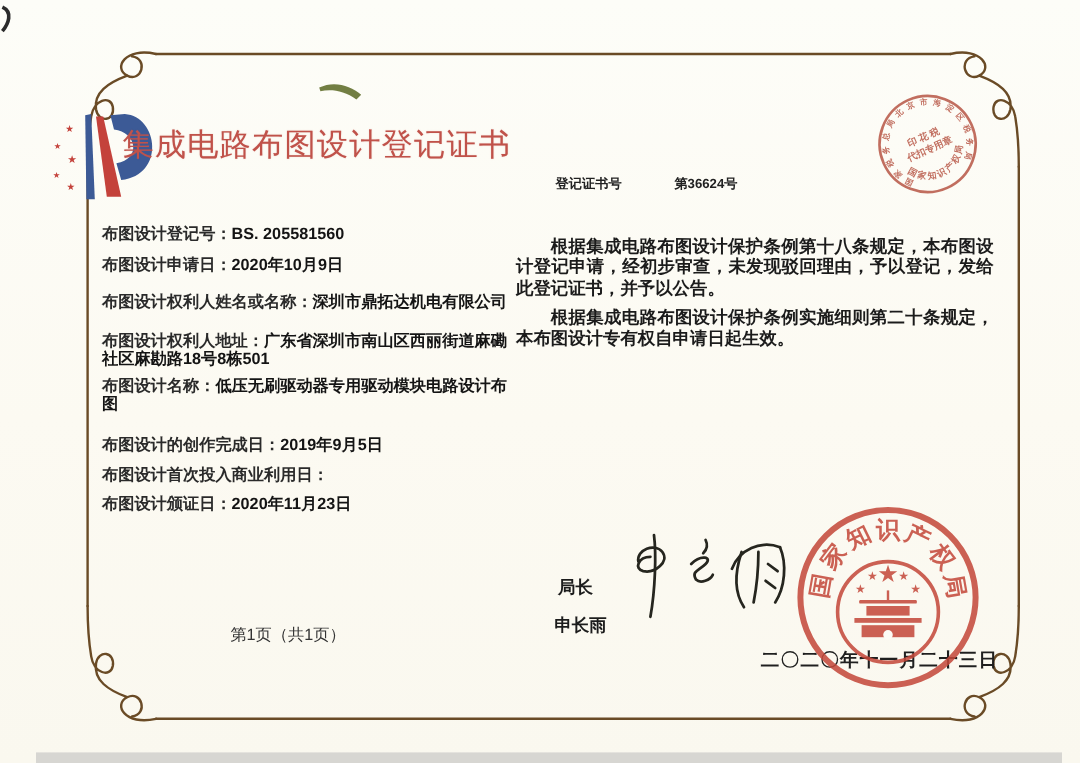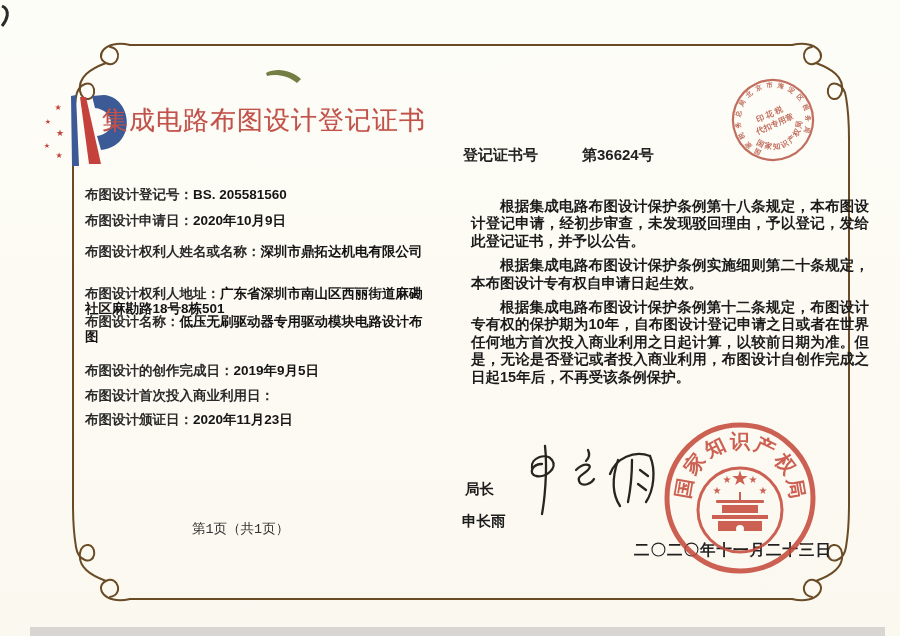--- a/index.html
+++ b/index.html
@@ -5,31 +5,31 @@
   html,body{margin:0;padding:0;}
   body{width:900px;height:636px;overflow:hidden;background:#ffffff;
        font-family:"Liberation Sans",sans-serif;}
   .page{position:absolute;left:0;top:0;width:900px;height:636px;
         background:linear-gradient(180deg,#fdfdf8 0%,#fcfaf2 55%,#faf8ef 100%);}
   svg.overlay{position:absolute;left:0;top:0;width:900px;height:636px;}
   .abs{position:absolute;}
   .title{left:102px;top:103px;font-family:"Liberation Serif",serif;
          font-weight:normal;font-size:26px;letter-spacing:1px;color:#c0524a;
          text-shadow:0 0 1px rgba(192,82,74,.35);}
-  .certno{left:463px;top:146px;font-size:15px;font-weight:700;color:#222;text-align:right;}
+  .certno{left:463px;top:146px;font-size:11px;font-weight:700;color:#222;text-align:right;}
   .certno .val{margin-left:44px;}
   .fields{left:85px;top:0;width:344px;color:#1f1f1f;}
   .frow{position:absolute;left:0;width:344px;font-size:13.5px;line-height:14.5px;}
   .flabel{font-family:"Liberation Serif",serif;font-weight:600;color:#2a2a2a;}
   .fvalue{font-weight:700;color:#141414;}
-  .paras{left:471px;top:198px;width:398px;color:#1b1b1b;}
+  .paras{left:430px;top:198px;width:398px;color:#1b1b1b;}
   .paras p{margin:0 0 7px 0;font-size:14.5px;line-height:17.4px;
            font-weight:600;text-indent:2em;text-align:justify;}
   .signer{font-size:14.5px;font-weight:700;color:#1c1c1c;}
-  .footer{left:192px;top:520px;font-size:13.5px;color:#333;font-family:Liberation Mono, monospace;}
+  .footer{left:192px;top:520px;font-size:13.5px;color:#333;}
   .scan-strip{left:30px;top:627px;width:855px;height:9px;background:#d7d6d2;
               filter:blur(.4px);}
   .seal-text{font-weight:bold;}
 </style>
 </head>
 <body>
 
 <div class="page">
 
   <svg class="overlay" viewBox="0 0 900 636">
@@ -147,41 +147,40 @@
   <div class="abs fields">
     <div class="frow" style="top:188px">
       <span class="flabel">布图设计登记号：</span><span class="fvalue">BS. 205581560</span>
     </div>
     <div class="frow" style="top:214px">
       <span class="flabel">布图设计申请日：</span><span class="fvalue">2020年10月9日</span>
     </div>
     <div class="frow" style="top:245px">
       <span class="flabel">布图设计权利人姓名或名称：</span><span class="fvalue">深圳市鼎拓达机电有限公司</span>
     </div>
-    <div class="frow" style="top:287px">
+    <div class="frow" style="top:277px">
       <span class="flabel">布图设计权利人地址：</span><span class="fvalue">广东省深圳市南山区西丽街道麻磡社区麻勘路18号8栋501</span>
     </div>
     <div class="frow" style="top:315px">
       <span class="flabel">布图设计名称：</span><span class="fvalue">低压无刷驱动器专用驱动模块电路设计布图</span>
     </div>
     <div class="frow" style="top:364px">
       <span class="flabel">布图设计的创作完成日：</span><span class="fvalue">2019年9月5日</span>
     </div>
     <div class="frow" style="top:389px">
       <span class="flabel">布图设计首次投入商业利用日：</span><span class="fvalue"></span>
     </div>
     <div class="frow" style="top:413px">
       <span class="flabel">布图设计颁证日：</span><span class="fvalue">2020年11月23日</span>
     </div>
   </div>
 
   <div class="abs paras">
     <p>根据集成电路布图设计保护条例第十八条规定，本布图设计登记申请，经初步审查，未发现驳回理由，予以登记，发给此登记证书，并予以公告。</p>
     <p>根据集成电路布图设计保护条例实施细则第二十条规定，本布图设计专有权自申请日起生效。</p>
-    <p>根据集成电路布图设计保护条例第十二条规定，布图设计专有权的保护期为10年，自布图设计登记申请之日或者在世界任何地方首次投入商业利用之日起计算，以较前日期为准。但是，无论是否登记或者投入商业利用，布图设计自创作完成之日起15年后，不再受该条例保护。</p>
   </div>
 
   <div class="abs signer" style="left:465px;top:480px">局长</div>
   <div class="abs signer" style="left:462px;top:512px">申长雨</div>
 
   <div class="abs footer">第1页（共1页）</div>
 
   <div class="abs scan-strip"></div>
 
 </div>

